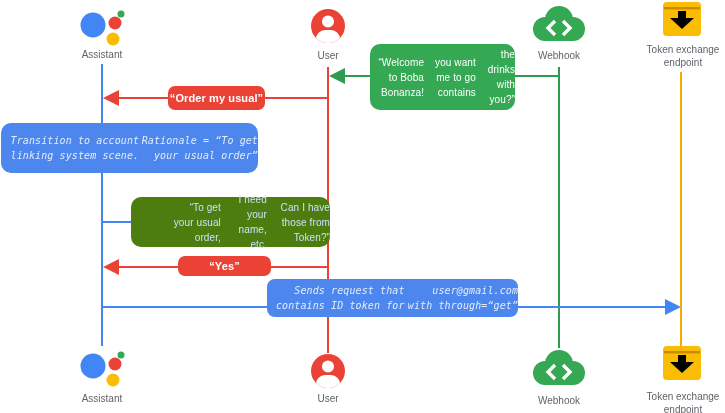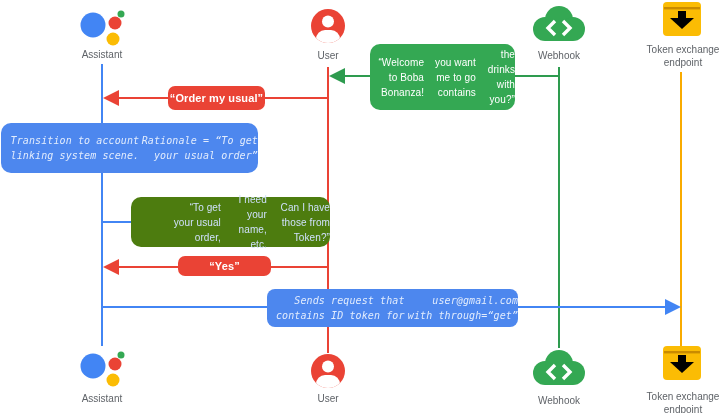--- a/index.html
+++ b/index.html
@@ -72,21 +72,21 @@
   <div class="bubble blue-bubble r10" style="left:131px;top:197px;width:159px;height:50px;">
     <div>“To get your usual order,</div>
     <div>I need your name, etc.</div>
     <div>Can I have those from Token?”</div>
   </div>
 
   <div class="bubble red-msg r7" style="left:170px;top:256px;width:93px;height:20px;margin-left:8px;">
     <div>“Yes”</div>
   </div>
 
-  <div class="bubble blue-note r8" style="left:267px;top:289px;width:251px;height:38px;">
+  <div class="bubble blue-note r8" style="left:267px;top:279px;width:251px;height:38px;">
     <div>Sends request that contains ID token for</div>
     <div>user@gmail.com with through=“get”</div>
   </div>
 
   <svg class="icon" style="left:78px;top:5px;" width="48" height="44" viewBox="0 0 48 44">
     <circle cx="15" cy="20" r="12.5" fill="#4285f4"></circle>
     <circle cx="37" cy="18" r="6.5" fill="#ea4335"></circle>
     <circle cx="43" cy="9" r="3.5" fill="#34a853"></circle>
     <circle cx="35" cy="34" r="6.5" fill="#fbbc04"></circle>
   </svg>

